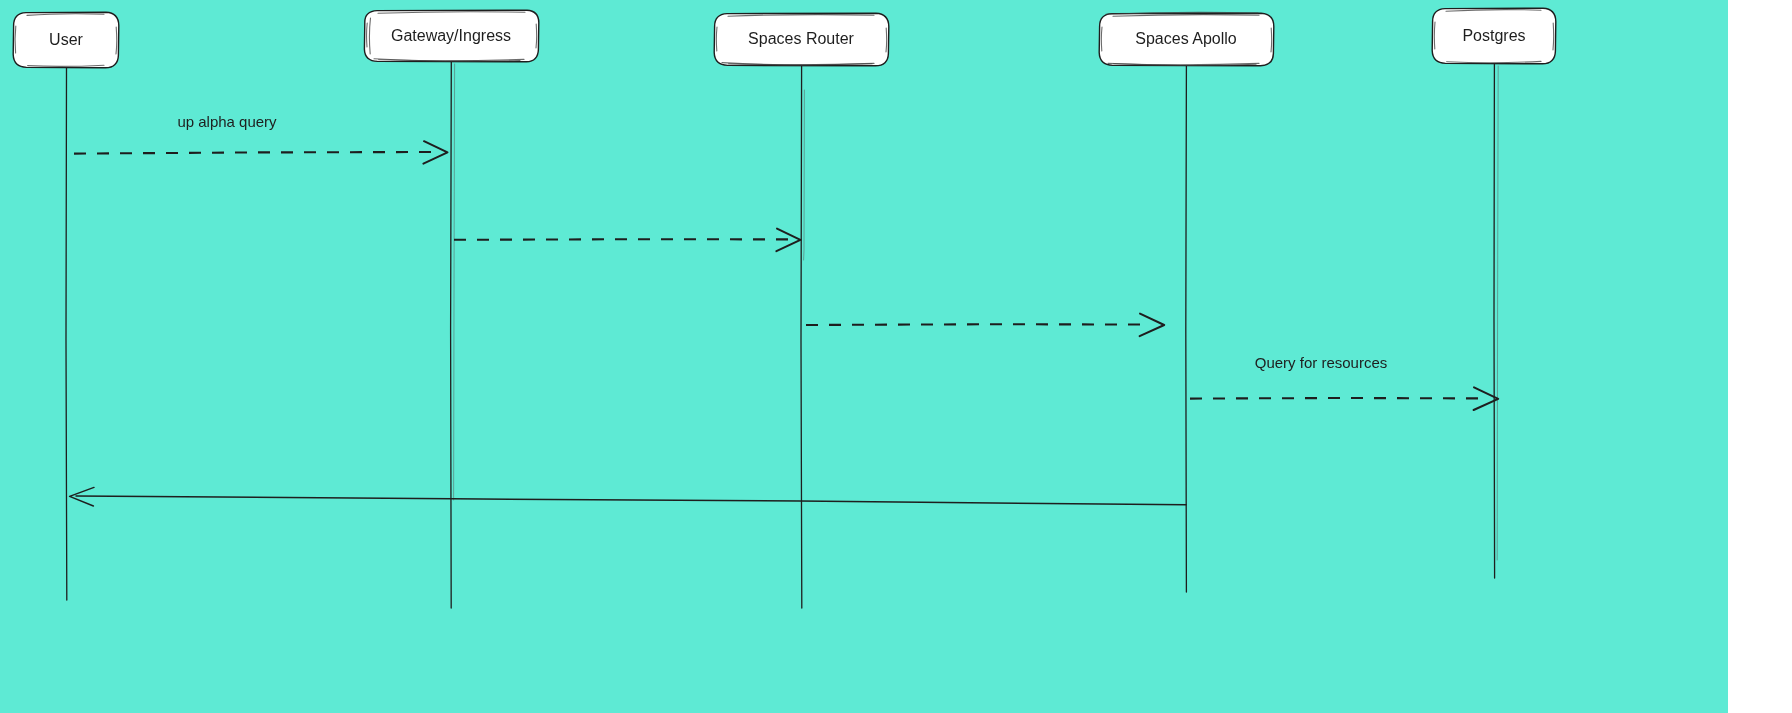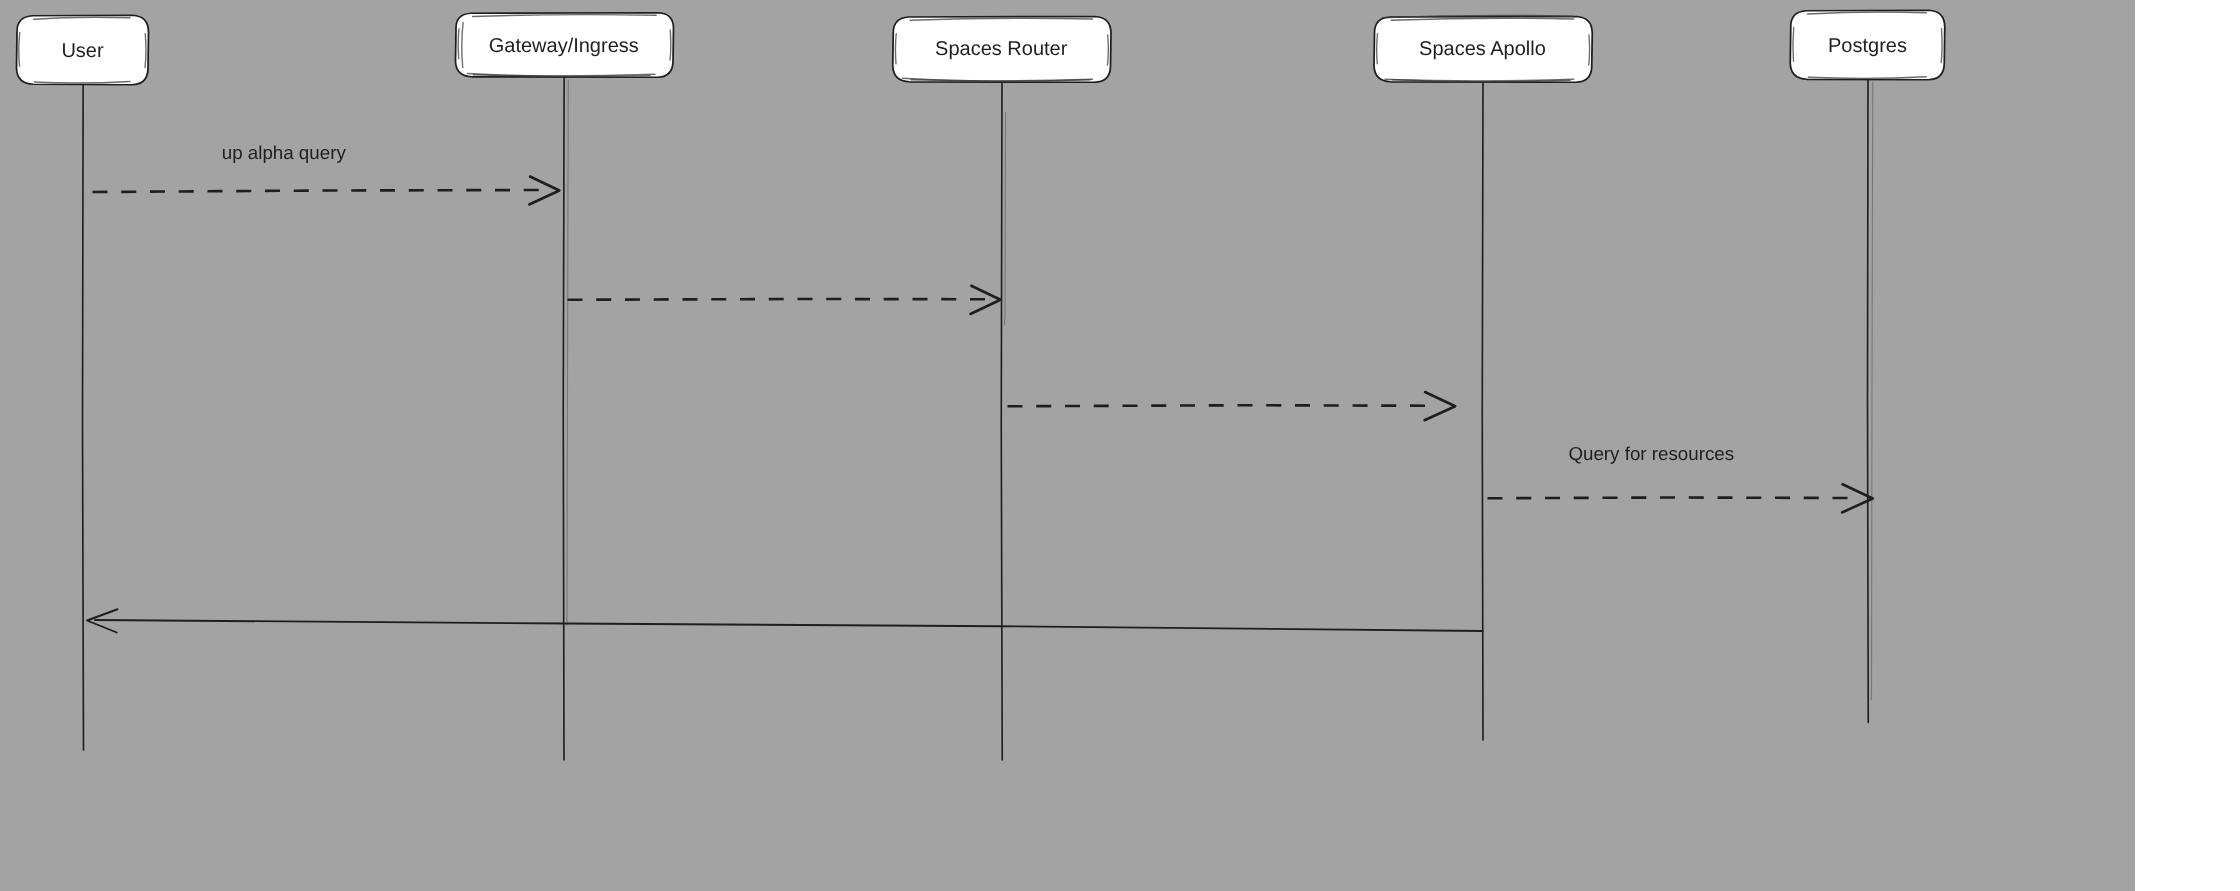--- a/index.html
+++ b/index.html
@@ -8,22 +8,23 @@
     padding: 0;
     background: #ffffff;
   }
   body {
     font-family: "Liberation Sans", sans-serif;
   }
   #canvas {
     position: relative;
     width: 1708px;
     height: 713px;
-    background: #a3a3a3;
+    background: #5eead4;
     overflow: hidden;
+    padding-left: 20px;
   }
   #diagram-svg {
     position: absolute;
     left: 0;
     top: 0;
     width: 1792px;
     height: 713px;
   }
   .participant-label {
     font-family: "Liberation Sans", sans-serif;

